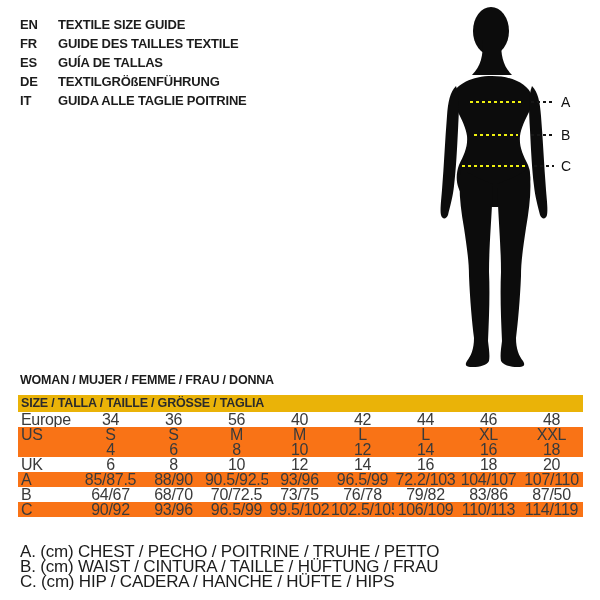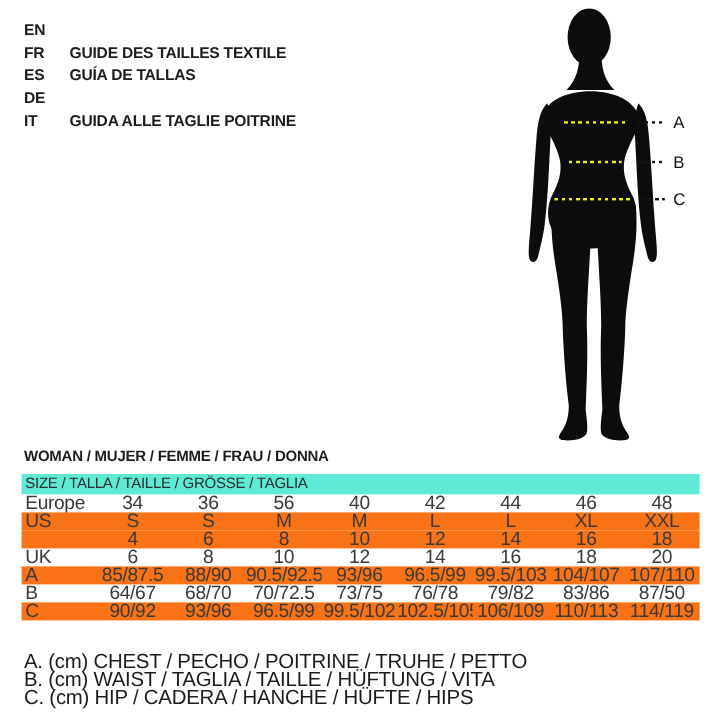--- a/index.html
+++ b/index.html
@@ -15,51 +15,53 @@
   .figure-svg{position:absolute;left:0;top:0;}
   .mline{position:absolute;height:2px;}
   .mline.yellow{background:repeating-linear-gradient(90deg,#eef00f 0 3px,transparent 3px 6px);z-index:3;}
   .mline.black{background:repeating-linear-gradient(90deg,#151515 0 3px,transparent 3px 6px);z-index:3;}
   .mlabel{position:absolute;font-size:14px;line-height:16px;color:#111;z-index:3;}
   
   .woman-title{position:absolute;left:20px;top:373px;font-size:12.5px;font-weight:bold;letter-spacing:-0.2px;text-align:right;}
   
   .size-header{
     position:absolute;left:18px;top:395px;width:565px;height:17px;line-height:17px;
-    background:#5eead4;color:#2b2b2b;font-size:12.5px;font-weight:normal;letter-spacing:-0.2px;
+    background:#eab308;color:#2b2b2b;font-size:12.5px;font-weight:bold;letter-spacing:-0.2px;
     padding-left:3px;box-sizing:border-box;
   }
   .size-table{position:absolute;left:18px;top:412px;width:565px;}
   .trow{display:grid;grid-template-columns:61px repeat(8,63px);height:15px;line-height:15px;font-size:16px;color:#3a3a3a;letter-spacing:-0.3px;}
   .trow.shaded{background:#f97316;}
   .tcell{text-align:center;overflow:hidden;white-space:nowrap;}
   .tlabel{text-align:left;padding-left:3px;}
   
   .legend{position:absolute;left:20px;top:544px;}
   .legend-row{height:15px;line-height:15px;font-size:17px;font-weight:normal;letter-spacing:-0.2px;}
 </style>
 </head>
 <body>
 
 <div class="canvas">
 
   <div class="lang-block" id="lang-block">
       <div class="lang-row">
         <span class="lang-code">EN</span>
+        <span class="lang-label">TEXTILE SIZE GUIDE</span>
       </div>
       <div class="lang-row">
         <span class="lang-code">FR</span>
         <span class="lang-label">GUIDE DES TAILLES TEXTILE</span>
       </div>
       <div class="lang-row">
         <span class="lang-code">ES</span>
         <span class="lang-label">GUÍA DE TALLAS</span>
       </div>
       <div class="lang-row">
         <span class="lang-code">DE</span>
+        <span class="lang-label">TEXTILGRÖßENFÜHRUNG</span>
       </div>
       <div class="lang-row">
         <span class="lang-code">IT</span>
         <span class="lang-label">GUIDA ALLE TAGLIE POITRINE</span>
       </div>
     </div>
 
   <svg class="figure-svg" width="600" height="372" viewBox="0 0 600 372" aria-hidden="true">
     <g fill="#0c0c0c">
 
@@ -188,21 +190,21 @@
         <div class="tcell">18</div>
         <div class="tcell">20</div>
       </div>
       <div class="trow shaded">
         <div class="tcell tlabel">A</div>
         <div class="tcell">85/87.5</div>
         <div class="tcell">88/90</div>
         <div class="tcell">90.5/92.5</div>
         <div class="tcell">93/96</div>
         <div class="tcell">96.5/99</div>
-        <div class="tcell">99.5/103</div>
+        <div class="tcell">72.2/103</div>
         <div class="tcell">104/107</div>
         <div class="tcell">107/110</div>
       </div>
       <div class="trow">
         <div class="tcell tlabel">B</div>
         <div class="tcell">64/67</div>
         <div class="tcell">68/70</div>
         <div class="tcell">70/72.5</div>
         <div class="tcell">73/75</div>
         <div class="tcell">76/78</div>
@@ -218,17 +220,17 @@
         <div class="tcell">99.5/102</div>
         <div class="tcell">102.5/105</div>
         <div class="tcell">106/109</div>
         <div class="tcell">110/113</div>
         <div class="tcell">114/119</div>
       </div>
     </div>
 
   <div class="legend" id="legend">
       <div class="legend-row">A. (cm) CHEST / PECHO / POITRINE / TRUHE / PETTO</div>
-      <div class="legend-row">B. (cm) WAIST / TAGLIA / TAILLE / HÜFTUNG / VITA</div>
+      <div class="legend-row">B. (cm) WAIST / CINTURA / TAILLE / HÜFTUNG / FRAU</div>
       <div class="legend-row">C. (cm) HIP / CADERA / HANCHE / HÜFTE / HIPS</div>
     </div>
 
 </div>
 
 </body></html>

